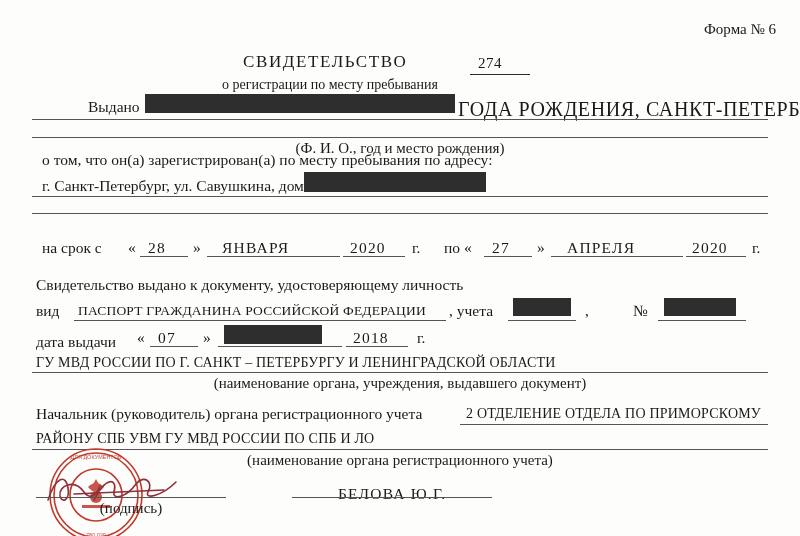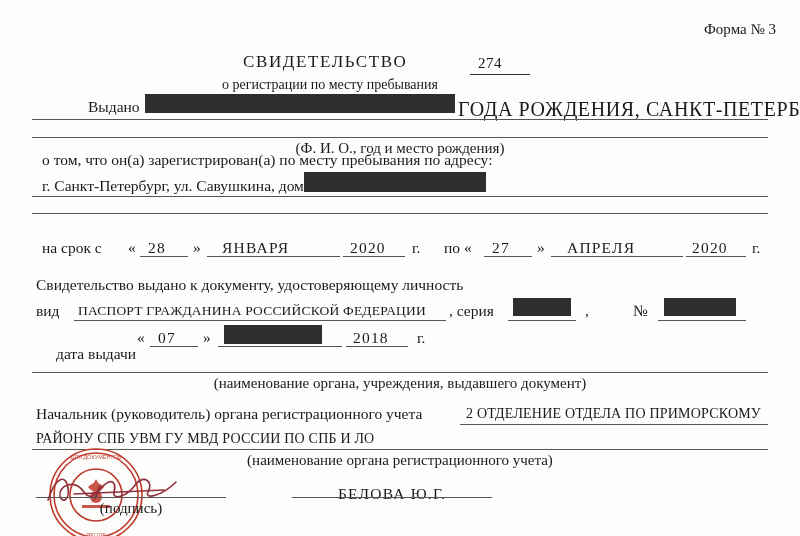--- a/index.html
+++ b/index.html
@@ -101,21 +101,21 @@
     height: 40px;
     overflow: hidden;
   }
   .signature svg { display:block; }
 </style>
 </head>
 <body>
 
 <div class="page">
 
-  <div class="t form-no">Форма № 3</div>
+  <div class="t form-no">Форма № 6</div>
 
   <div class="t title-main">СВИДЕТЕЛЬСТВО</div>
   <div class="t title-num">274</div>
   <div class="title-num-underline"></div>
   <div class="t title-sub">о регистрации по месту пребывания</div>
 
   <div class="t lbl" style="left:88px; top:99px;">Выдано</div>
   <div class="redact" style="left:145px; top:94px; width:310px; height:19px;"></div>
   <div class="t lbl bold-ish" style="left:458px; top:99px; font-size:20px;">ГОДА РОЖДЕНИЯ, САНКТ-ПЕТЕРБУРГ</div>
   <div class="rule" style="left:32px; top:119px; width:736px;"></div>
@@ -147,39 +147,40 @@
   <div class="rule" style="left:551px; top:256px; width:132px;"></div>
   <div class="t lbl spaced" style="left:692px; top:240px;">2020</div>
   <div class="rule" style="left:686px; top:256px; width:60px;"></div>
   <div class="t lbl" style="left:752px; top:240px;">г.</div>
 
   <div class="t lbl" style="left:36px; top:277px;">Свидетельство выдано к документу, удостоверяющему личность</div>
 
   <div class="t lbl" style="left:36px; top:303px;">вид</div>
   <div class="t" style="left:78px; top:304px; font-size:13.5px; letter-spacing:.2px;">ПАСПОРТ ГРАЖДАНИНА РОССИЙСКОЙ ФЕДЕРАЦИИ</div>
   <div class="rule" style="left:74px; top:320px; width:372px;"></div>
-  <div class="t lbl" style="left:449px; top:303px;">, серия</div>
+  <div class="t lbl" style="left:449px; top:303px;">, учета</div>
   <div class="redact" style="left:513px; top:298px; width:58px; height:18px;"></div>
   <div class="rule" style="left:508px; top:320px; width:68px;"></div>
   <div class="t lbl" style="left:585px; top:303px;">,</div>
   <div class="t lbl" style="left:633px; top:303px;">№</div>
   <div class="redact" style="left:664px; top:298px; width:72px; height:18px;"></div>
   <div class="rule" style="left:658px; top:320px; width:88px;"></div>
 
-  <div class="t lbl" style="left:36px; top:346px;margin-left:20px;">дата выдачи</div>
+  <div class="t lbl" style="left:36px; top:334px;">дата выдачи</div>
   <div class="t lbl" style="left:137px; top:330px;">«</div>
   <div class="t lbl spaced" style="left:158px; top:330px;">07</div>
   <div class="rule" style="left:150px; top:346px; width:48px;"></div>
   <div class="t lbl" style="left:203px; top:330px;">»</div>
   <div class="redact" style="left:224px; top:325px; width:98px; height:19px;"></div>
   <div class="rule" style="left:218px; top:346px; width:124px;"></div>
   <div class="t lbl spaced" style="left:353px; top:330px;">2018</div>
   <div class="rule" style="left:346px; top:346px; width:62px;"></div>
   <div class="t lbl" style="left:417px; top:330px;">г.</div>
 
+  <div class="t" style="left:36px; top:356px; font-size:14px; letter-spacing:.2px;">ГУ  МВД  РОССИИ  ПО  Г. САНКТ – ПЕТЕРБУРГУ  И  ЛЕНИНГРАДСКОЙ ОБЛАСТИ</div>
   <div class="rule" style="left:32px; top:372px; width:736px;"></div>
   <div class="caption" style="left:32px; top:375px; width:736px;">(наименование органа, учреждения, выдавшего документ)</div>
 
   <div class="t lbl" style="left:36px; top:406px;">Начальник (руководитель) органа регистрационного учета</div>
   <div class="t" style="left:466px; top:407px; font-size:14px; letter-spacing:.2px;">2 ОТДЕЛЕНИЕ ОТДЕЛА  ПО ПРИМОРСКОМУ</div>
   <div class="rule" style="left:460px; top:424px; width:308px;"></div>
   <div class="t" style="left:36px; top:432px; font-size:14px; letter-spacing:.2px;">РАЙОНУ СПБ УВМ  ГУ  МВД  РОССИИ  ПО  СПБ  И  ЛО</div>
   <div class="rule" style="left:32px; top:449px; width:736px;"></div>
   <div class="caption" style="left:32px; top:452px; width:736px;">(наименование органа регистрационного учета)</div>
 

